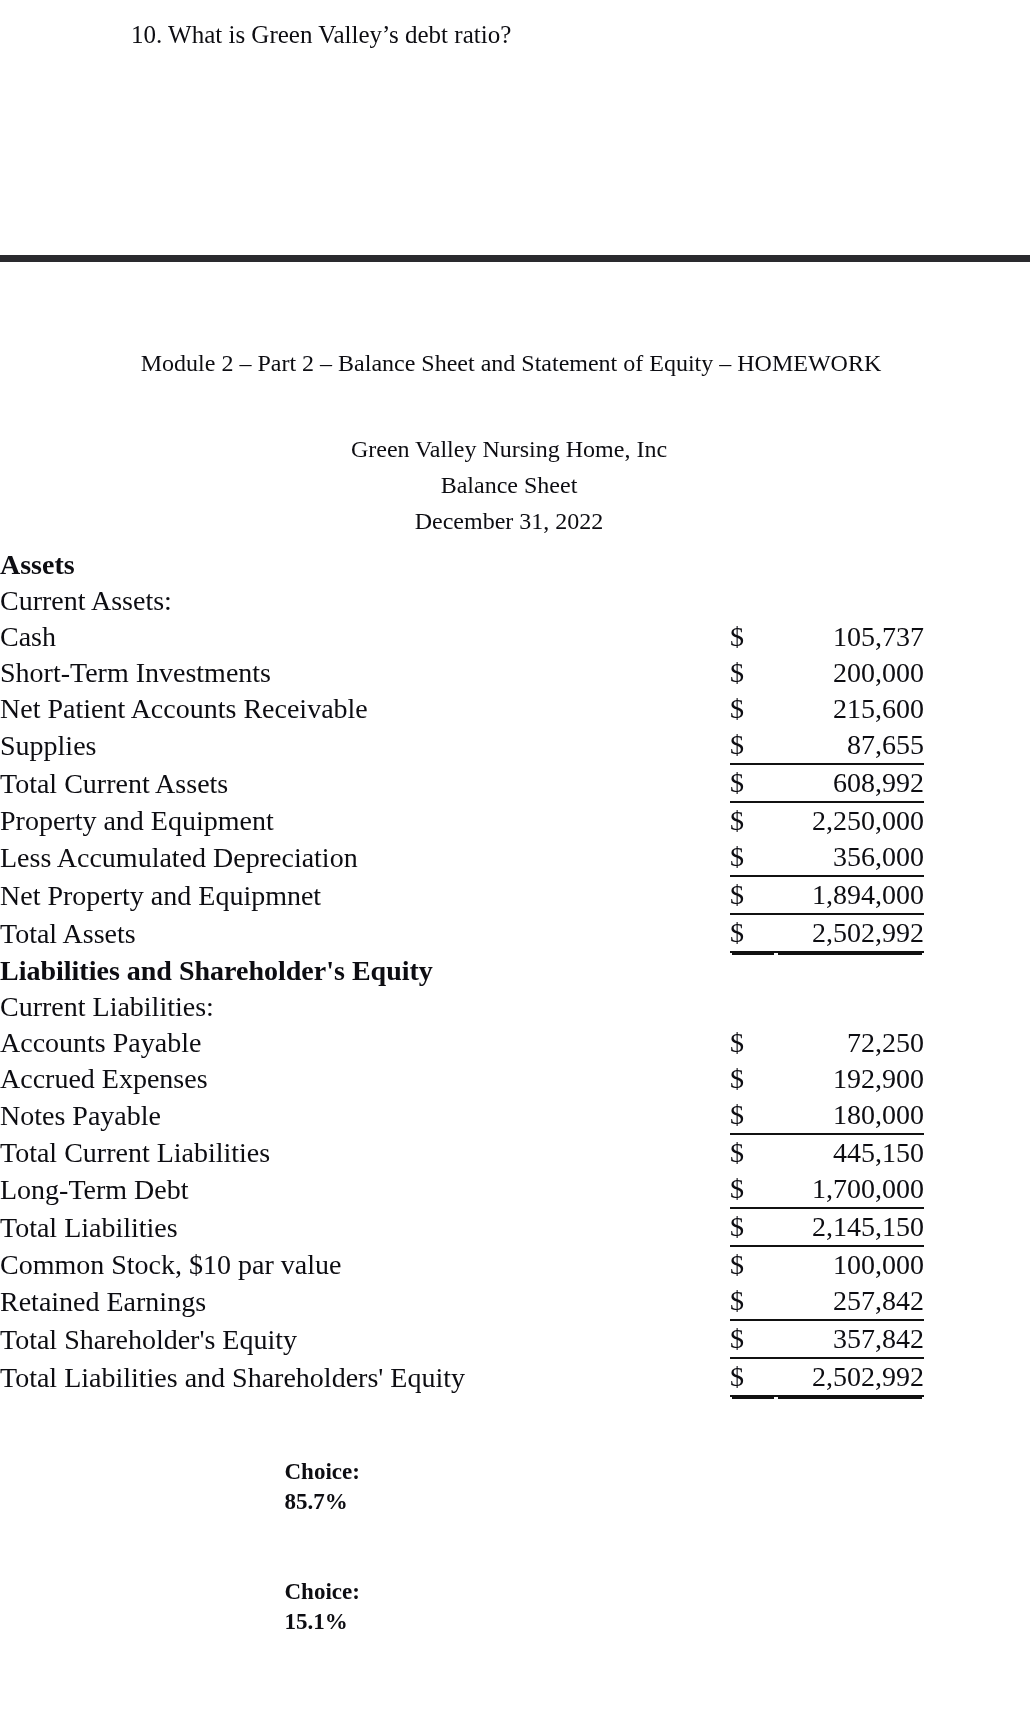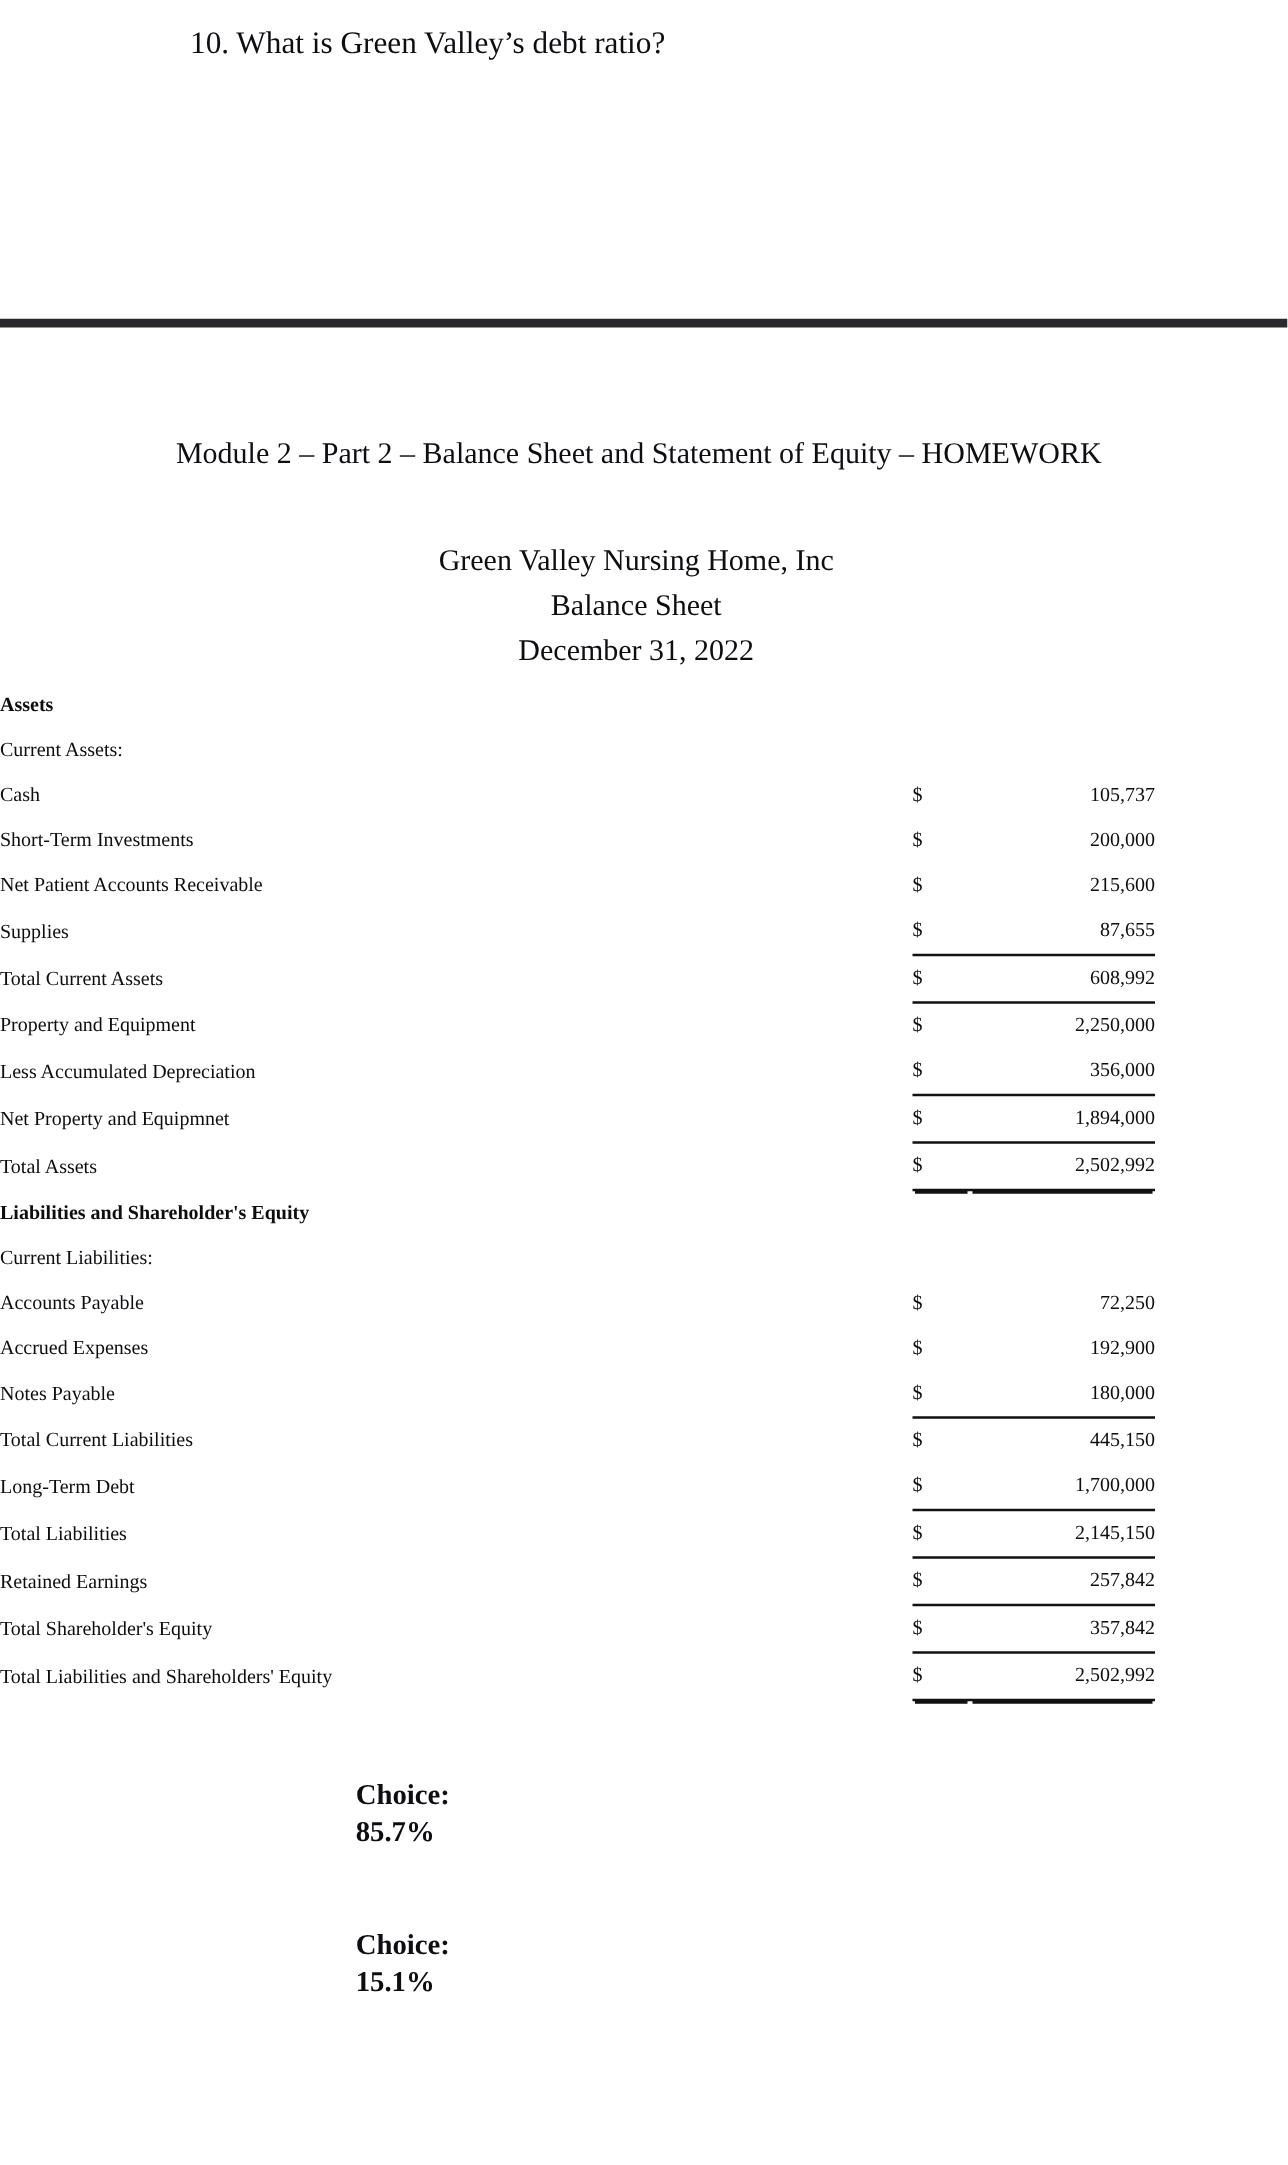--- a/index.html
+++ b/index.html
@@ -21,21 +21,20 @@
     position: absolute;
     top: 18px;
     left: 0;
     width: 1030px;
   }
   .question-text {
     font-size: 25px;
     line-height: 34px;
     padding-left: 131px;
     white-space: pre;
-    margin-left: 21px;
   }
 
   
   .page-separator {
     position: absolute;
     top: 255px;
     left: 0;
     width: 1030px;
     height: 7px;
     background: #2a2a2e;
@@ -66,21 +65,21 @@
     padding-right: 12px;
   }
   .statement-head div { white-space: pre; }
 
   
   .bs-table {
     margin-top: 8px;
     border-collapse: collapse;
     width: 1030px;
     table-layout: fixed;
-    font-size: 16px;
+    font-size: 28px;
   }
   .bs-table td {
     padding: 0;
     vertical-align: bottom;
     line-height: 36px;
     height: 36px;
   }
   .col-label  { width: 570px; }
   .col-pad    { width: 160px; }
   .col-cur    { width: 46px;  }
@@ -307,20 +306,27 @@
 
       <tr class="rule-bot">
         <td class="label ind-3">Total Liabilities</td>
         <td></td>
         <td class="cur">$</td>
         <td class="amt">2,145,150</td>
         <td></td>
       </tr>
 
 
+      <tr>
+        <td class="label ind-2">Common Stock, $10 par value</td>
+        <td></td>
+        <td class="cur">$</td>
+        <td class="amt">100,000</td>
+        <td></td>
+      </tr>
 
       <tr class="rule-bot">
         <td class="label ind-2">Retained Earnings</td>
         <td></td>
         <td class="cur">$</td>
         <td class="amt">257,842</td>
         <td></td>
       </tr>
 
       <tr class="rule-bot">

